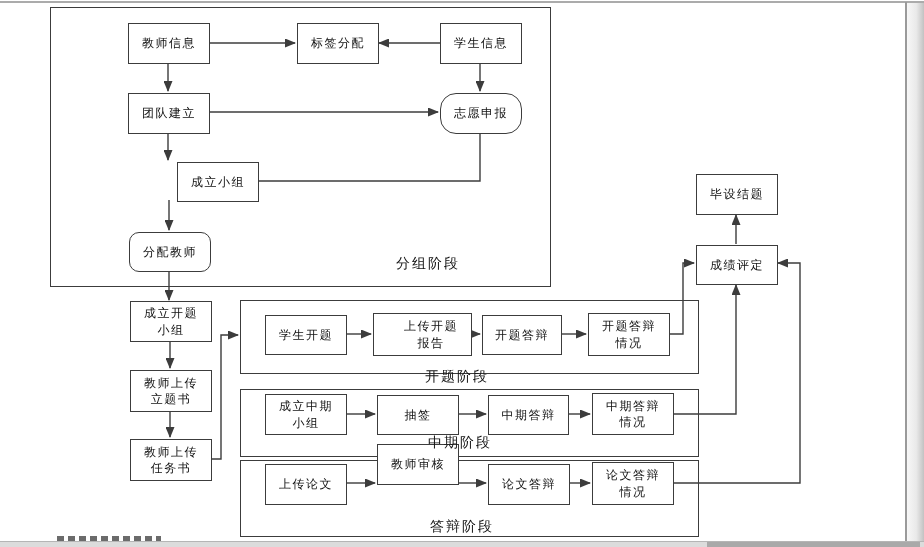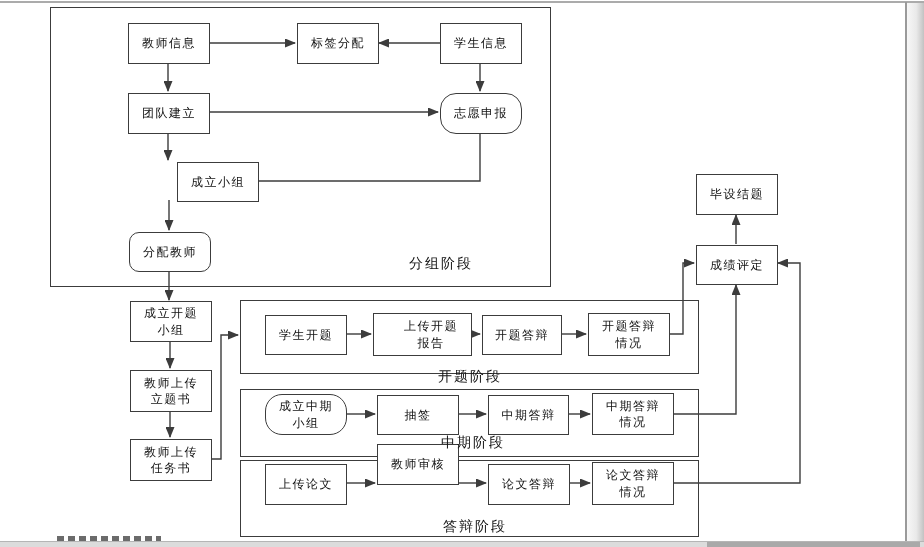--- a/index.html
+++ b/index.html
@@ -15,21 +15,21 @@
   .page-gutter{position:absolute;left:907px;top:2px;width:17px;height:539px;
     background:linear-gradient(to right,#f7f7f7 0%,#e9e9e9 55%,#c2c2c2 100%);z-index:5;}
   .scroll-track{position:absolute;left:0;top:541px;width:924px;height:6px;background:#dcdcdc;border-top:1px solid #b5b5b5;z-index:6;}
   .scroll-thumb{position:absolute;left:707px;top:0px;width:213px;height:6px;background:#a9a9a9;}
   .clipped-fragment{position:absolute;left:57px;top:536px;width:104px;height:5px;z-index:7;
     background:repeating-linear-gradient(to right,#3a3a3a 0 7px,transparent 7px 11px);
     opacity:.75;}
   
   .stage{position:absolute;border:1.4px solid #3c3c3c;background:transparent;z-index:1;}
   .stage-label{position:absolute;z-index:4;font-size:14px;letter-spacing:2px;color:#111;
-    text-align:center;width:90px;}
+    width:90px;}
   svg.wires{position:absolute;left:0;top:0;z-index:2;}
   .node{position:absolute;border:1.4px solid #3c3c3c;background:#ffffff;z-index:3;
     display:flex;align-items:center;justify-content:center;text-align:center;
     font-size:12px;letter-spacing:1.5px;line-height:1.35;white-space:pre-line;color:#111;}
 </style>
 </head>
 <body>
 
 <div class="top-line"></div>
 <div class="page-gutter"></div>
@@ -96,21 +96,21 @@
 <div class="node" style="left:130px;top:370px;width:80px;height:40px;">教师上传
 立题书</div>
 <div class="node" style="left:130px;top:439px;width:80px;height:40px;">教师上传
 任务书</div>
 <div class="node" style="left:265px;top:315px;width:80px;height:38px;">学生开题</div>
 <div class="node" style="left:373px;top:313px;width:80px;height:41px;padding-left:17px;">上传开题
 报告</div>
 <div class="node" style="left:482px;top:315px;width:78px;height:38px;">开题答辩</div>
 <div class="node" style="left:588px;top:313px;width:80px;height:41px;">开题答辩
 情况</div>
-<div class="node" style="left:265px;top:394px;width:80px;height:39px;border-radius:17px;">成立中期
+<div class="node" style="left:265px;top:394px;width:80px;height:39px;">成立中期
 小组</div>
 <div class="node" style="left:377px;top:395px;width:80px;height:38px;text-align:center;">抽签</div>
 <div class="node" style="left:488px;top:395px;width:79px;height:38px;">中期答辩</div>
 <div class="node" style="left:592px;top:393px;width:80px;height:40px;">中期答辩
 情况</div>
 <div class="node" style="left:265px;top:464px;width:80px;height:39px;">上传论文</div>
 <div class="node" style="left:377px;top:444px;width:80px;height:39px;">教师审核</div>
 <div class="node" style="left:488px;top:464px;width:80px;height:39px;">论文答辩</div>
 <div class="node" style="left:592px;top:462px;width:80px;height:41px;">论文答辩
 情况</div>

